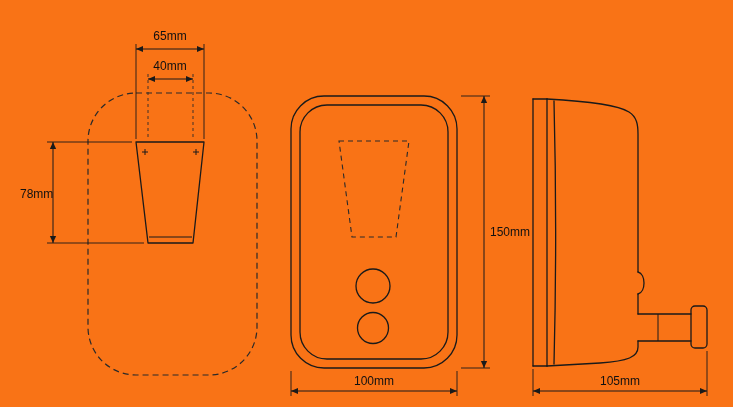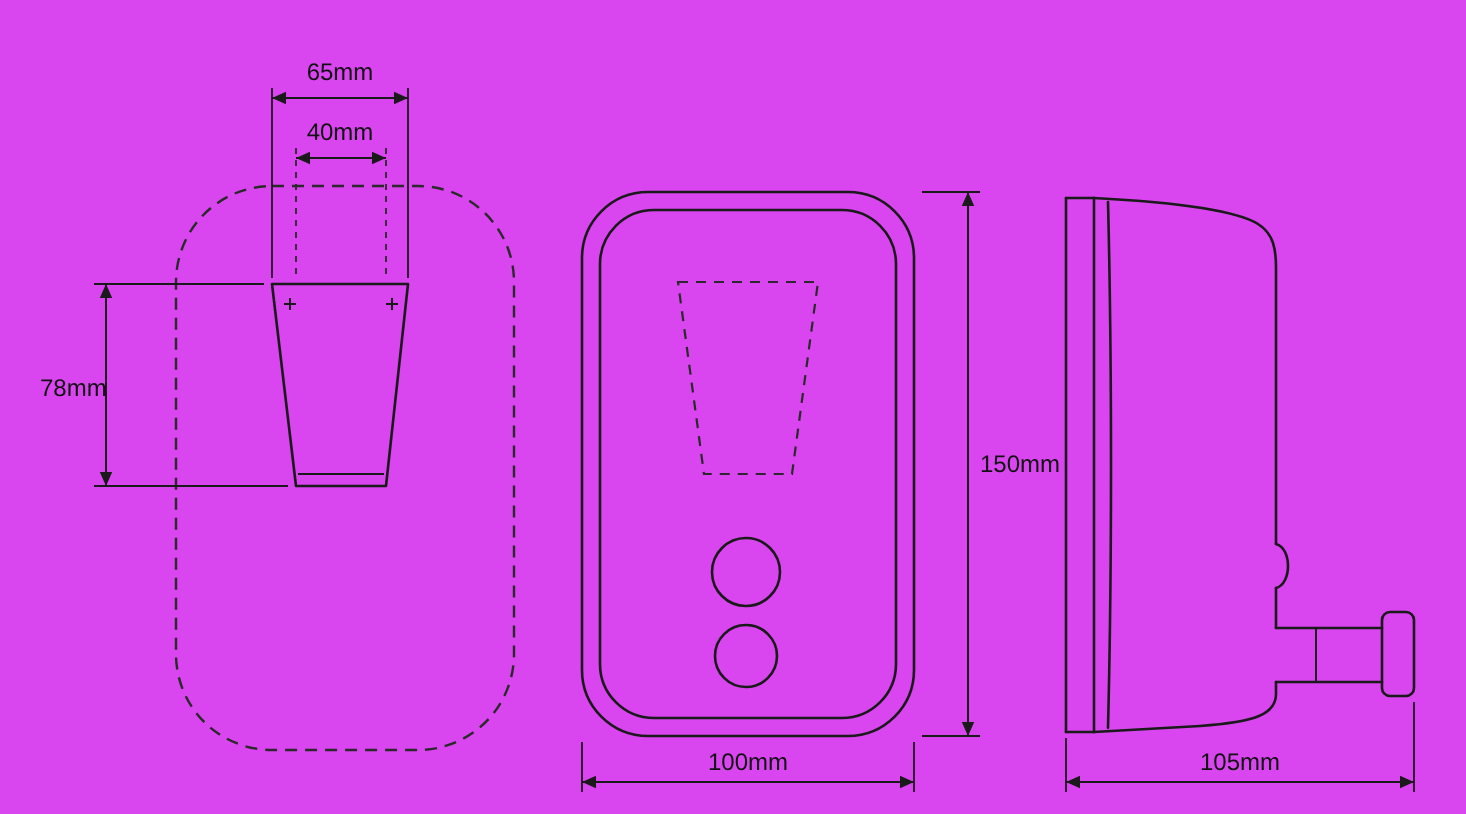--- a/index.html
+++ b/index.html
@@ -4,21 +4,21 @@
 <style>
   html, body {
     margin: 0;
     padding: 0;
     background: #ffffff;
   }
   .stage {
     position: relative;
     width: 733px;
     height: 407px;
-    background: #d946ef;
+    background: #f97316;
     overflow: hidden;
   }
   svg { display: block; }
   .solid {
     fill: none;
     stroke: #1a1a1a;
     stroke-width: 1.3;
     stroke-linecap: round;
     stroke-linejoin: round;
   }

